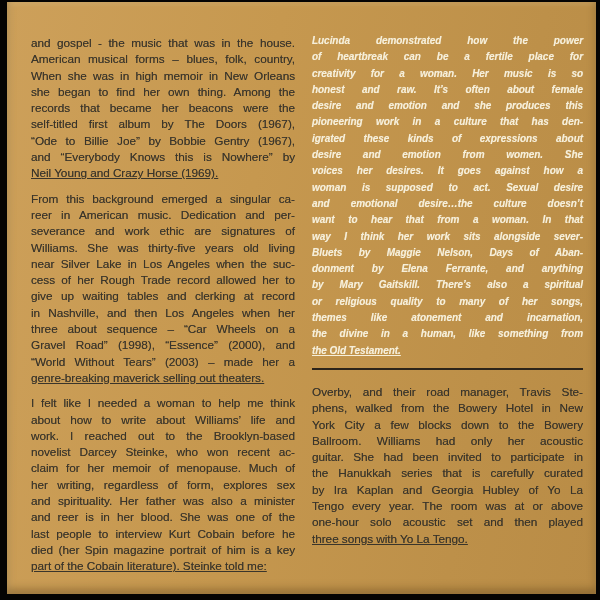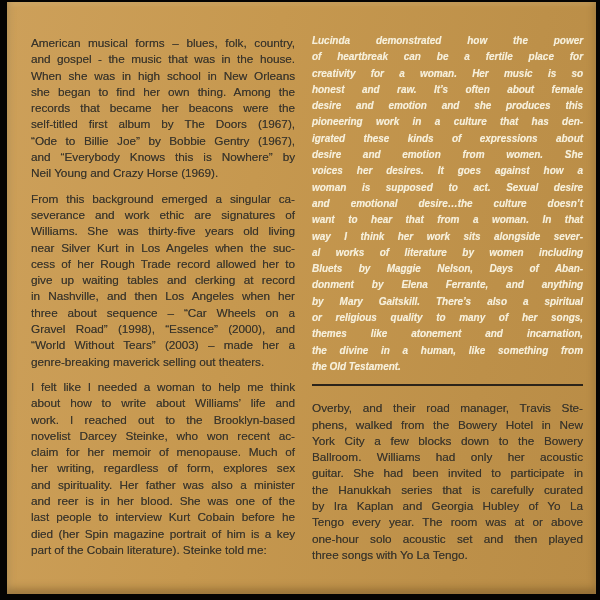--- a/index.html
+++ b/index.html
@@ -42,21 +42,21 @@
   }
   .para { margin: 0 0 9px 0; }
   .para:last-child { margin-bottom: 0; }
   .line {
     text-align: justify;
     text-align-last: justify;
     white-space: normal;
     height: 16.3px;
     line-height: 16.3px;
   }
-  .para .line:last-child { text-align-last: left; }
+  .para .line:last-child { text-align-last: left; text-decoration: underline; }
   .body-text .line {
     font-size: 11.8px;
     letter-spacing: -0.05px;
     color: #3a352b;
     text-shadow: 0 0 0.6px rgba(58, 53, 43, 0.65);
   }
   .quote-text .line {
     font-size: 10px;
     font-weight: bold;
     font-style: italic;
@@ -72,35 +72,36 @@
   }
 </style>
 </head>
 <body>
 
 <div class="page">
   <div class="scan">
 
     <div class="col col-left">
       <div class="para body-text">
+          <div class="line">and gospel - the music that was in the house.</div>
           <div class="line">American musical forms – blues, folk, country,</div>
-          <div class="line">and gospel - the music that was in the house.</div>
-          <div class="line">When she was in high school in New Orleans</div>
+          <div class="line">When she was in high memoir in New Orleans</div>
           <div class="line">she began to find her own thing.  Among the</div>
           <div class="line">records that became her beacons were the</div>
           <div class="line">self-titled first album by The Doors (1967),</div>
           <div class="line">“Ode to Billie Joe” by Bobbie Gentry (1967),</div>
           <div class="line">and “Everybody Knows this is Nowhere” by</div>
           <div class="line">Neil Young and Crazy Horse (1969).</div>
         </div>
       <div class="para body-text">
           <div class="line">From this background emerged a singular ca-</div>
+          <div class="line">reer in American music.  Dedication and per-</div>
           <div class="line">severance and work ethic are signatures of</div>
           <div class="line">Williams.  She was thirty-five years old living</div>
-          <div class="line">near Silver Kurt in Los Angeles when the suc-</div>
+          <div class="line">near Silver Lake in Los Angeles when the suc-</div>
           <div class="line">cess of her Rough Trade record allowed her to</div>
           <div class="line">give up waiting tables and clerking at record</div>
           <div class="line">in Nashville, and then Los Angeles when her</div>
           <div class="line">three about sequence – “Car Wheels on a</div>
           <div class="line">Gravel Road” (1998), “Essence” (2000), and</div>
           <div class="line">“World Without Tears” (2003) – made her a</div>
           <div class="line">genre-breaking maverick selling out theaters.</div>
         </div>
       <div class="para body-text">
           <div class="line">I felt like I needed a woman to help me think</div>
@@ -125,21 +126,20 @@
           <div class="line">honest and raw.  It’s often about female</div>
           <div class="line">desire and emotion and she produces this</div>
           <div class="line">pioneering work in a culture that has den-</div>
           <div class="line">igrated these kinds of expressions about</div>
           <div class="line">desire and emotion from women.  She</div>
           <div class="line">voices her desires.  It goes against how a</div>
           <div class="line">woman is supposed to act.  Sexual desire</div>
           <div class="line">and emotional desire…the culture doesn’t</div>
           <div class="line">want to hear that from a woman.  In that</div>
           <div class="line">way I think her work sits alongside sever-</div>
-          <div class="line">al works of literature by women including</div>
           <div class="line">Bluets by Maggie Nelson, Days of Aban-</div>
           <div class="line">donment by Elena Ferrante, and anything</div>
           <div class="line">by Mary Gaitskill.  There’s also a spiritual</div>
           <div class="line">or religious quality to many of her songs,</div>
           <div class="line">themes like atonement and incarnation,</div>
           <div class="line">the divine in a human, like something from</div>
           <div class="line">the Old Testament.</div>
         </div>
       <div class="divider"></div>
       <div class="para body-text">

